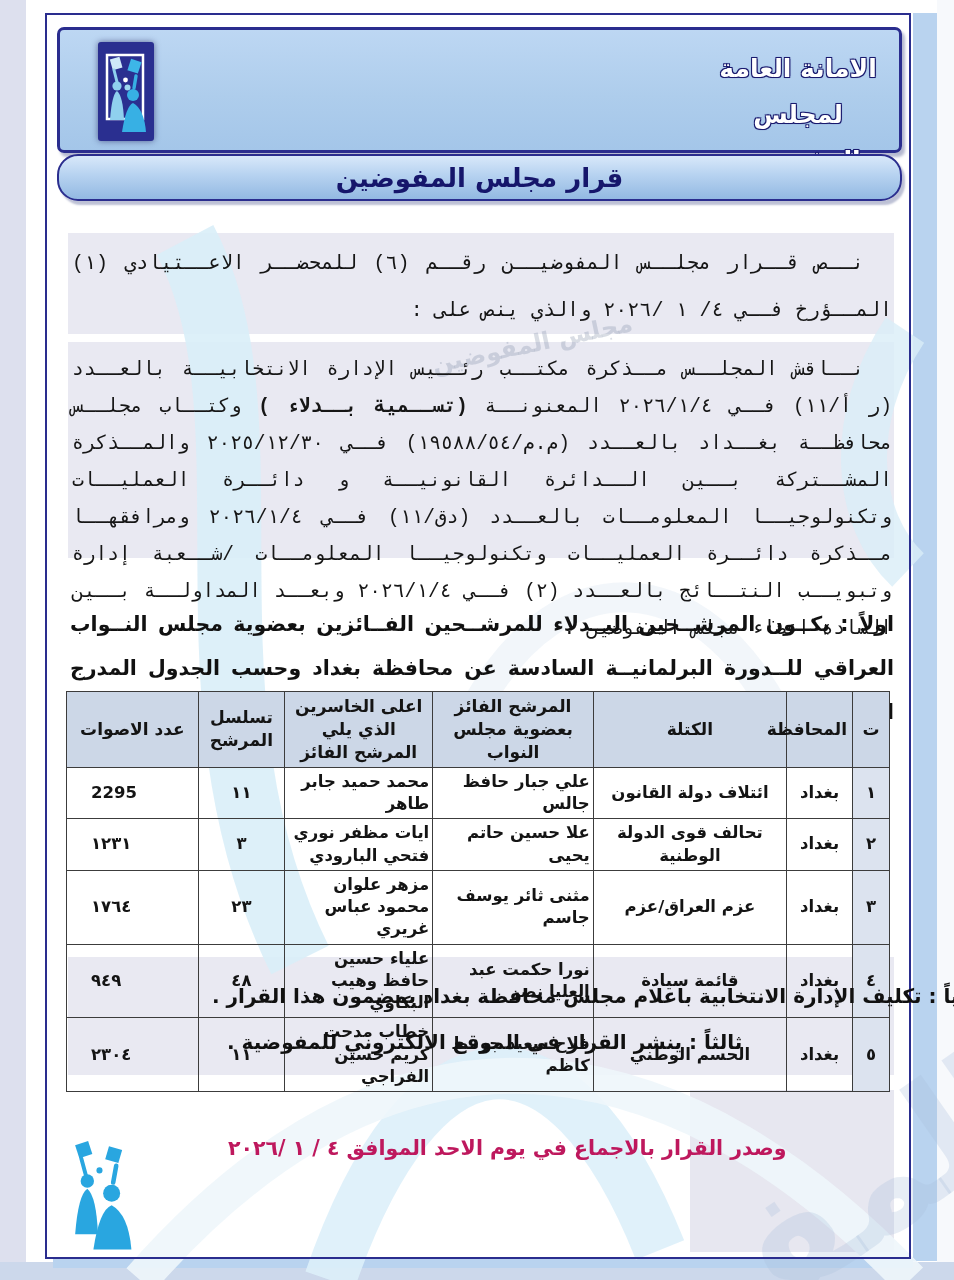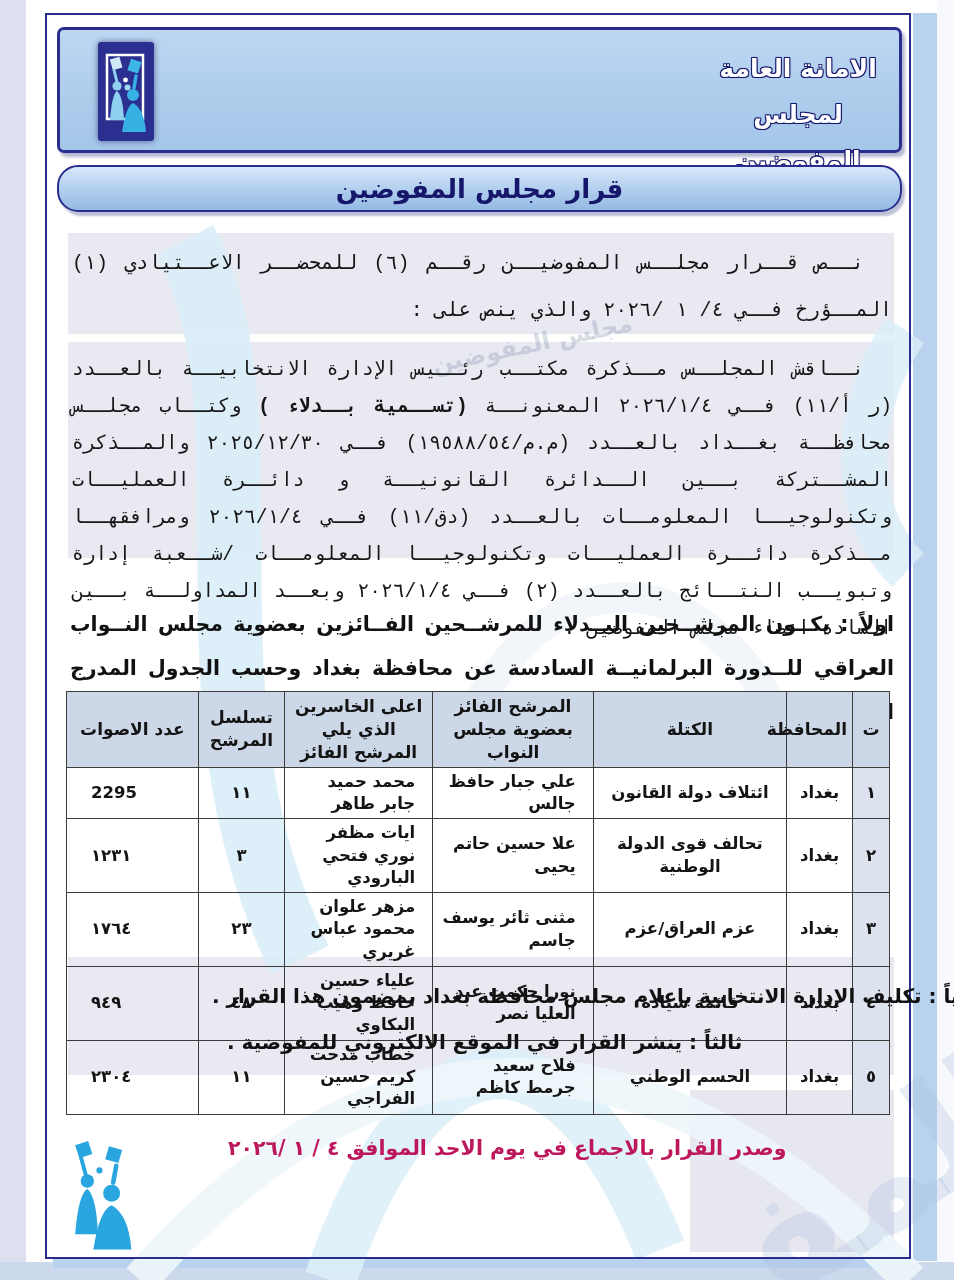--- a/index.html
+++ b/index.html
@@ -53,21 +53,21 @@
   .callig2{ font-size:24px; line-height:32px; }
   .kurdish{ color:#1b2a7a; font-weight:bold; font-size:14.5px; line-height:24px; }
   .english{ direction:ltr; color:#ffffff; font-weight:bold; font-size:15px; line-height:22px;
     text-shadow:1px 1px 0 #1a1a6e, -1px -1px 0 #1a1a6e; }
   .header-right{ position:absolute; right:16px; top:16px; width:170px; text-align:center; }
   .secretariat{ color:#ffffff; font-weight:bold; font-size:25px; line-height:46px;
     text-shadow:0 0 2px #1a1a6e, 1px 1px 0 #1a1a6e, -1px -1px 0 #1a1a6e, 1px -1px 0 #1a1a6e, -1px 1px 0 #1a1a6e; }
 
   
   .title-bar{
-    left:57px; top:165px; width:845px; height:47px;
+    left:57px; top:154px; width:845px; height:47px;
     background:linear-gradient(180deg,#d8e8fa 0%, #b6d2f0 45%, #93b9e2 100%);
     border:2px solid #2a2d8e; border-radius:21px;
     box-shadow:3px 4px 2px rgba(90,100,150,0.40);
     display:flex; align-items:center; justify-content:center;
   }
   .title-bar .t{ color:#16166b; font-weight:bold; font-size:26px; }
 
   
   .para{ color:#161616; text-align:justify;font-family:Liberation Mono, monospace; }
   .intro{ left:72px; top:240px; width:820px; font-size:20px; line-height:47px; text-indent:28px; }
@@ -84,21 +84,21 @@
 
   
   .results{ left:66px; top:691px; width:824px; }
   table{ border-collapse:collapse; table-layout:fixed; width:824px; direction:rtl; background:transparent; }
   th,td{ border:1px solid #3c3c3c; font-weight:bold; color:#141414;
     text-align:center; vertical-align:middle; padding:3px 5px; font-size:16.5px; line-height:1.35; }
   th{ background:#ccd7e7; font-size:17px; }
   .c0{ width:4.5%; } .c1{ width:8%; } .c2{ width:23.5%; } .c3{ width:19.5%; }
   .c4{ width:18%; } .c5{ width:10.5%; } .c6{ width:16%; }
   td.c0{ background:#dce3ef; }
-  td.c3, td.c4{ text-align:right; padding-right:17px; }
+  td.c3, td.c4{ text-align:right; padding-right:3px; }
   td.c6{ text-align:left; padding-left:24px; }
 
   .clause-line{ white-space:nowrap; font-weight:bold; font-size:20px; color:#111; direction:rtl; }
   .clause2{ left:212px; top:984px; }
   .clause3{ left:212px; top:1030px;margin-left:15px; }
   .footer-line{ left:228px; top:1136px; white-space:nowrap; font-weight:bold; font-size:20.5px; color:#be185d; }
 
   .emblem-bottom{ left:58px; top:1140px; width:86px; height:114px; }
 </style>
 </head>

